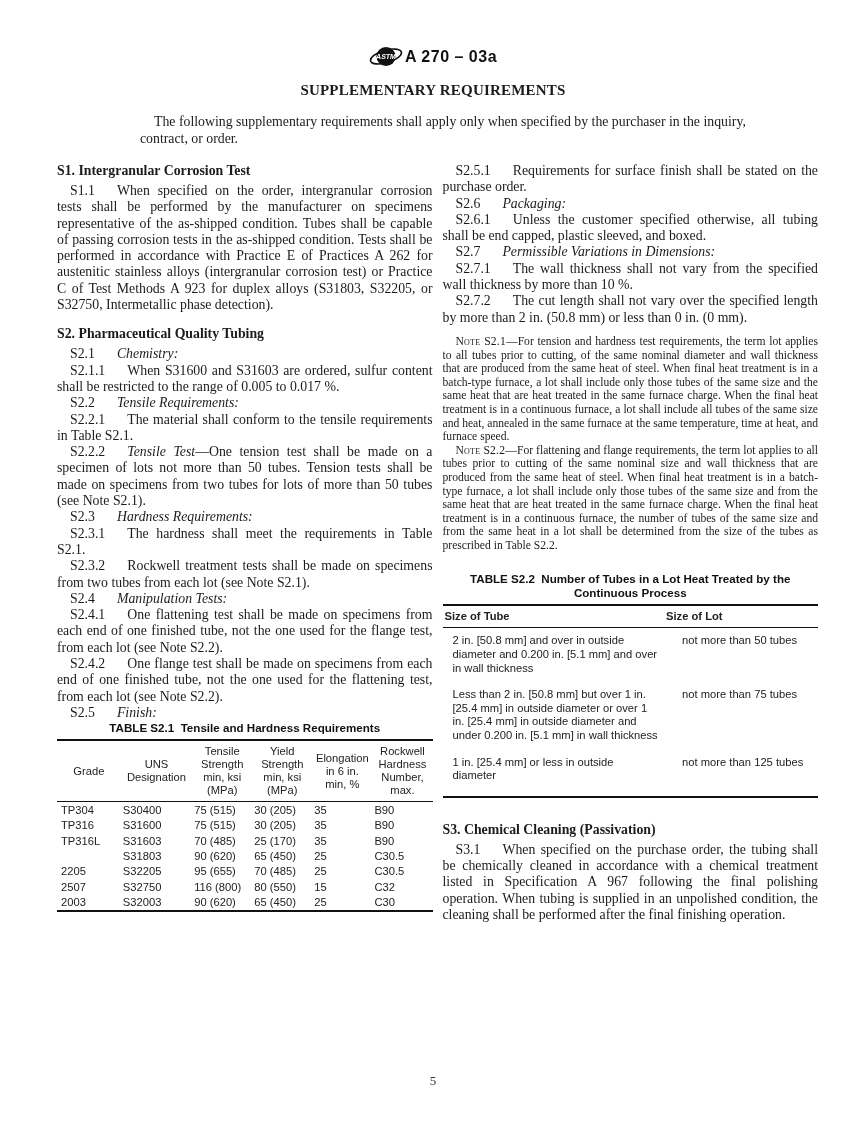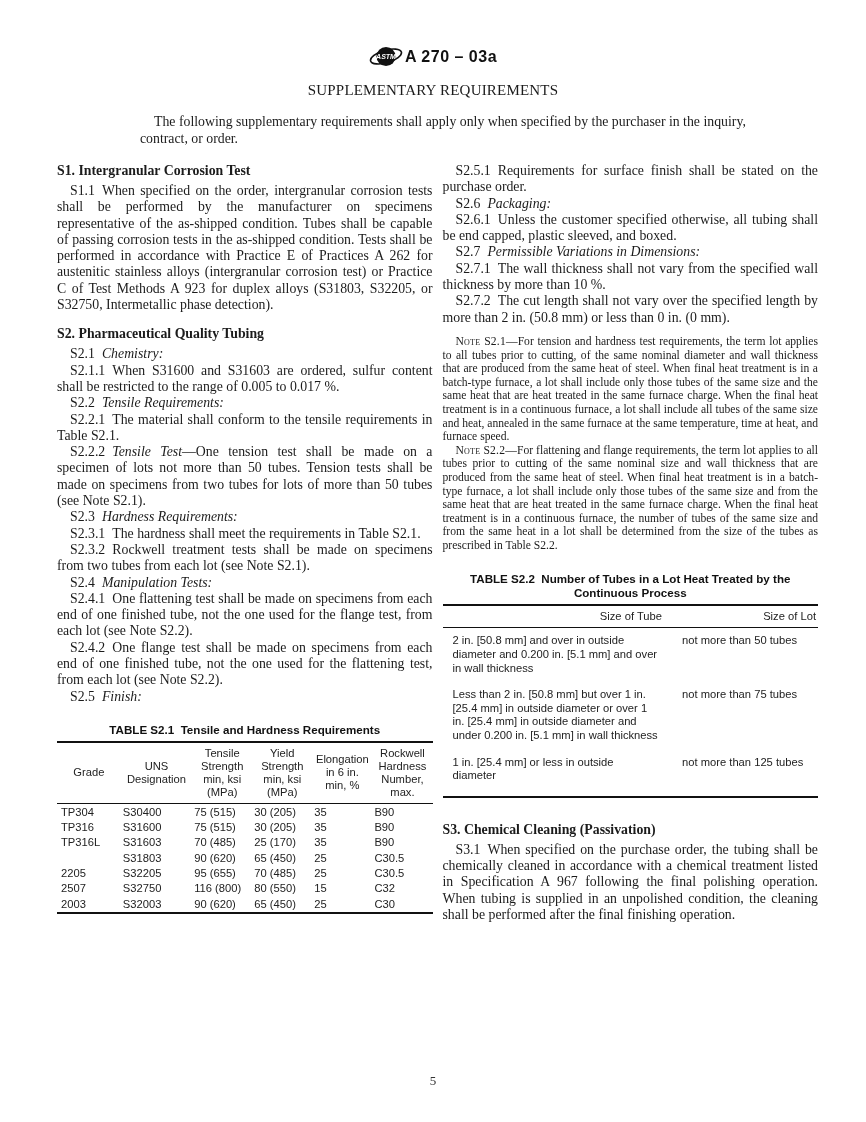--- a/index.html
+++ b/index.html
@@ -3,52 +3,52 @@
 <meta charset="utf-8">
 <style>
   * { box-sizing: border-box; }
   html,body { margin:0; padding:0; background:#ffffff; }
   body { width:866px; height:1122px; font-family:"Liberation Serif", serif; color:#1b1b1b; }
   .page { position:relative; width:866px; height:1122px; overflow:hidden; background:#fff; }
 
   .doc-header { padding-top:44px; text-align:center; }
   .code-row { display:flex; justify-content:center; align-items:center; gap:2px; }
   .doc-code { font-family:"Liberation Sans", sans-serif; font-weight:bold; font-size:16px; color:#111; letter-spacing:0.5px; }
-  .doc-title { margin-top:13px; font-weight:normal; font-size:15px; letter-spacing:0.2px;text-align:center; }
+  .doc-title { margin-top:13px; font-weight:bold; font-size:15px; letter-spacing:0.2px;text-align:center; }
 
   .intro { margin:14px 95px 0 140px; font-size:13.8px; line-height:17px; text-indent:14px; }
 
   .columns { display:flex; gap:10px; padding:0 48px 0 57px; margin-top:16px; }
   .col { width:376px; }
   .col > :first-child { margin-top:0; }
 
   h3.sec { font-size:13.8px; margin:13px 0 4px 0; font-weight:bold; }
   p.body { margin:0; font-size:13.8px; line-height:16.3px; text-align:justify; text-indent:13px; }
-  .snum { margin-right:7px; }
+  .snum { margin-right:22px; }
   .it { font-style:italic; }
   p.note { margin:0; font-size:11.6px; line-height:13.6px; text-align:justify; text-indent:13px; }
   .notes { margin-top:9px; }
   .ncap { font-variant:small-caps; letter-spacing:0.2px; }
   .mt-sm { margin-top:5px; }
 
-  .tblwrap { margin-top:18px; font-family:"Liberation Sans", sans-serif; }
+  .tblwrap { font-family:"Liberation Sans", sans-serif; }
   .tbl-title { font-weight:bold; font-size:11.6px; text-align:center; margin:0 6px 4px 6px; white-space:pre-wrap; line-height:14px; color:#111; }
   table { border-collapse:collapse; width:100%; font-family:"Liberation Sans", sans-serif; font-size:11.2px; color:#222; }
   .s21 table { border-top:2px solid #111; border-bottom:2.5px solid #111; }
   .s21 thead tr { border-bottom:1.5px solid #111; }
   .s21 th { font-weight:normal; white-space:pre-line; text-align:center; vertical-align:middle; padding:4px 2px; line-height:13px; }
   .s21 td { padding:0.6px 2px; line-height:14.2px; }
   .s21 td:first-child { text-align:left; padding-left:4px; }
   .s21 col.c-grade { width:17%; } .s21 col.c-uns { width:19%; }
   .s21 col.c-std { width:16%; }
 
   .s22 { margin-top:20px; }
   .s22 table { border-top:2px solid #111; border-bottom:2.5px solid #111; }
   .s22 thead tr { border-bottom:1.5px solid #111; }
-  .s22 th { font-weight:normal; text-align:right; padding:4px 2px; line-height:13px; }
+  .s22 th { font-weight:bold; text-align:left; padding:4px 2px; line-height:13px; }
   .s22 td { vertical-align:top; text-align:left; padding:0 6px 13px 10px; line-height:13.6px; }
   .s22 tbody tr:first-child td { padding-top:6px; }
   .s22 col.c-tube { width:59%; }
   .s22 td:last-child { padding-left:18px; }
 
   .s3-block { margin-top:24px; }
   .footer { position:absolute; bottom:33px; left:0; width:100%; text-align:center; font-size:13px; color:#333; }
 </style>
 </head>
 <body>

